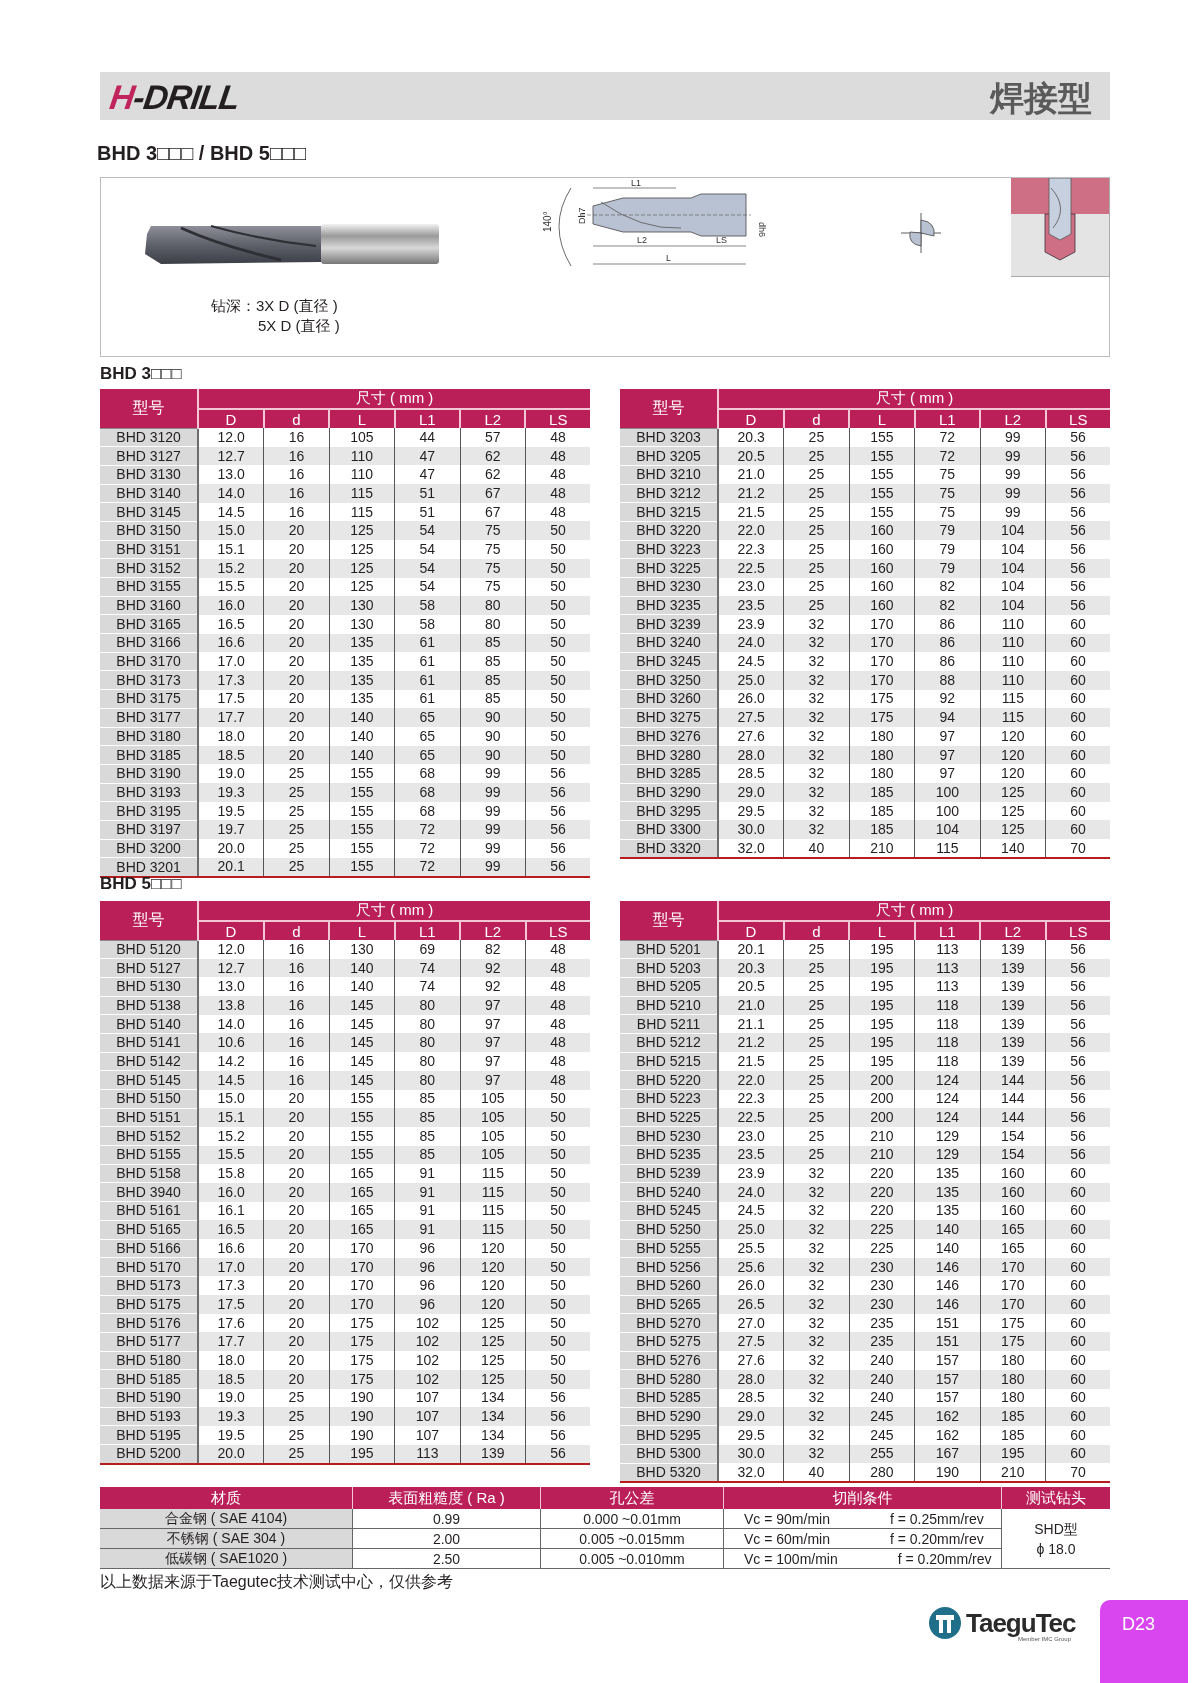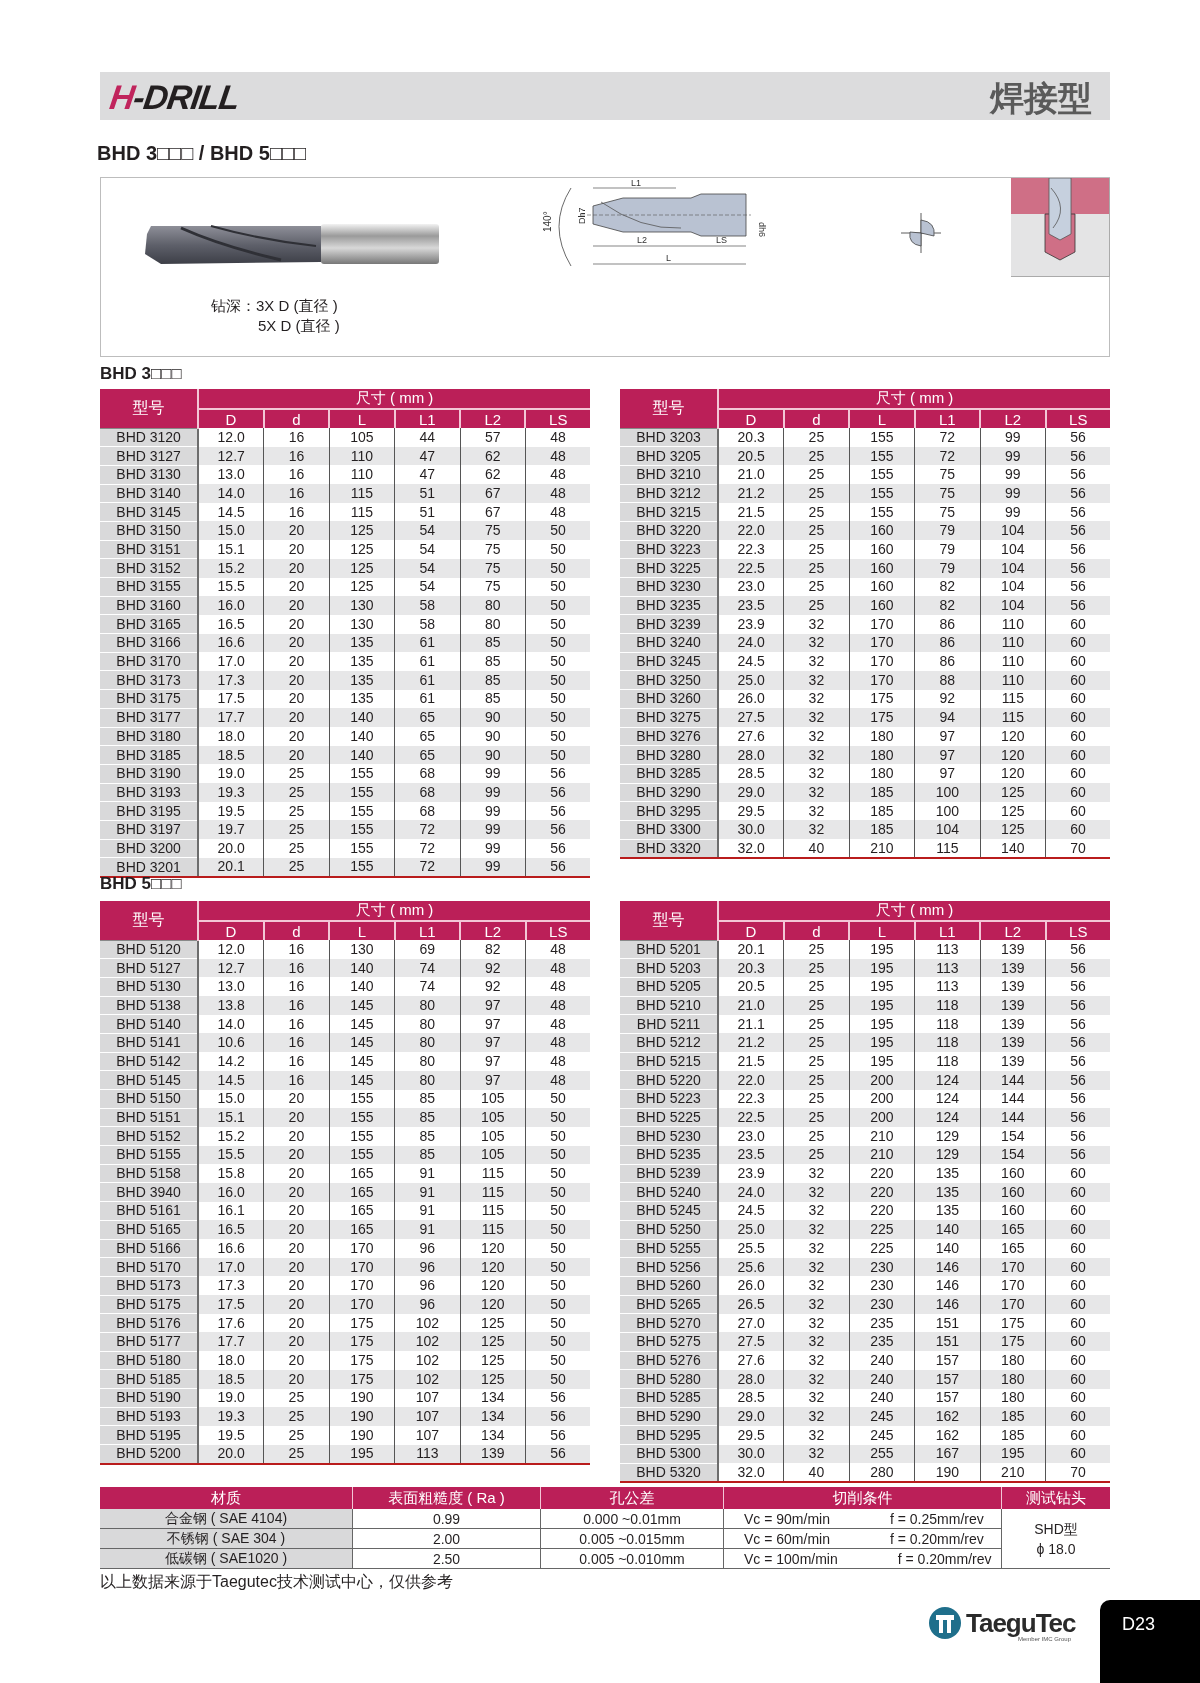--- a/index.html
+++ b/index.html
@@ -37,21 +37,21 @@
   table.cond th:last-child{border-right:none;}
   table.cond td{height:19px;text-align:center;border-right:1px solid #666;border-bottom:1px solid #666;padding:0;}
   table.cond td.mat{background:#d9d9da;}
   table.cond td.cut{text-align:left;padding-left:20px;}
   table.cond td.cut span.f{display:inline-block;margin-left:60px;}
   table.cond td.drill{border-right:none;line-height:20px;}
   .note{position:absolute;left:100px;top:1572px;font-size:16px;}
   .brand{position:absolute;left:928px;top:1606px;display:flex;align-items:center;}
   .brand-name{font-size:26px;font-weight:bold;color:#2a2a2a;letter-spacing:-1px;margin-left:4px;}
   .brand-sub{position:absolute;left:90px;top:30px;font-size:6px;color:#555;}
-  .page-tab{position:absolute;left:1100px;top:1600px;width:100px;height:83px;background:#000000;border-top-left-radius:10px;color:#fff;font-size:18px;}
+  .page-tab{position:absolute;left:1100px;top:1600px;width:88px;height:83px;background:#d946ef;border-top-left-radius:10px;color:#fff;font-size:18px;}
   .page-tab span{position:absolute;left:22px;top:14px;}
 </style>
 </head>
 <body>
 
 <div class="topbar">
   <div class="logo"><span class="h">H</span><span>-DRILL</span></div>
   <div class="section-cn">焊接型</div>
 </div>
 

